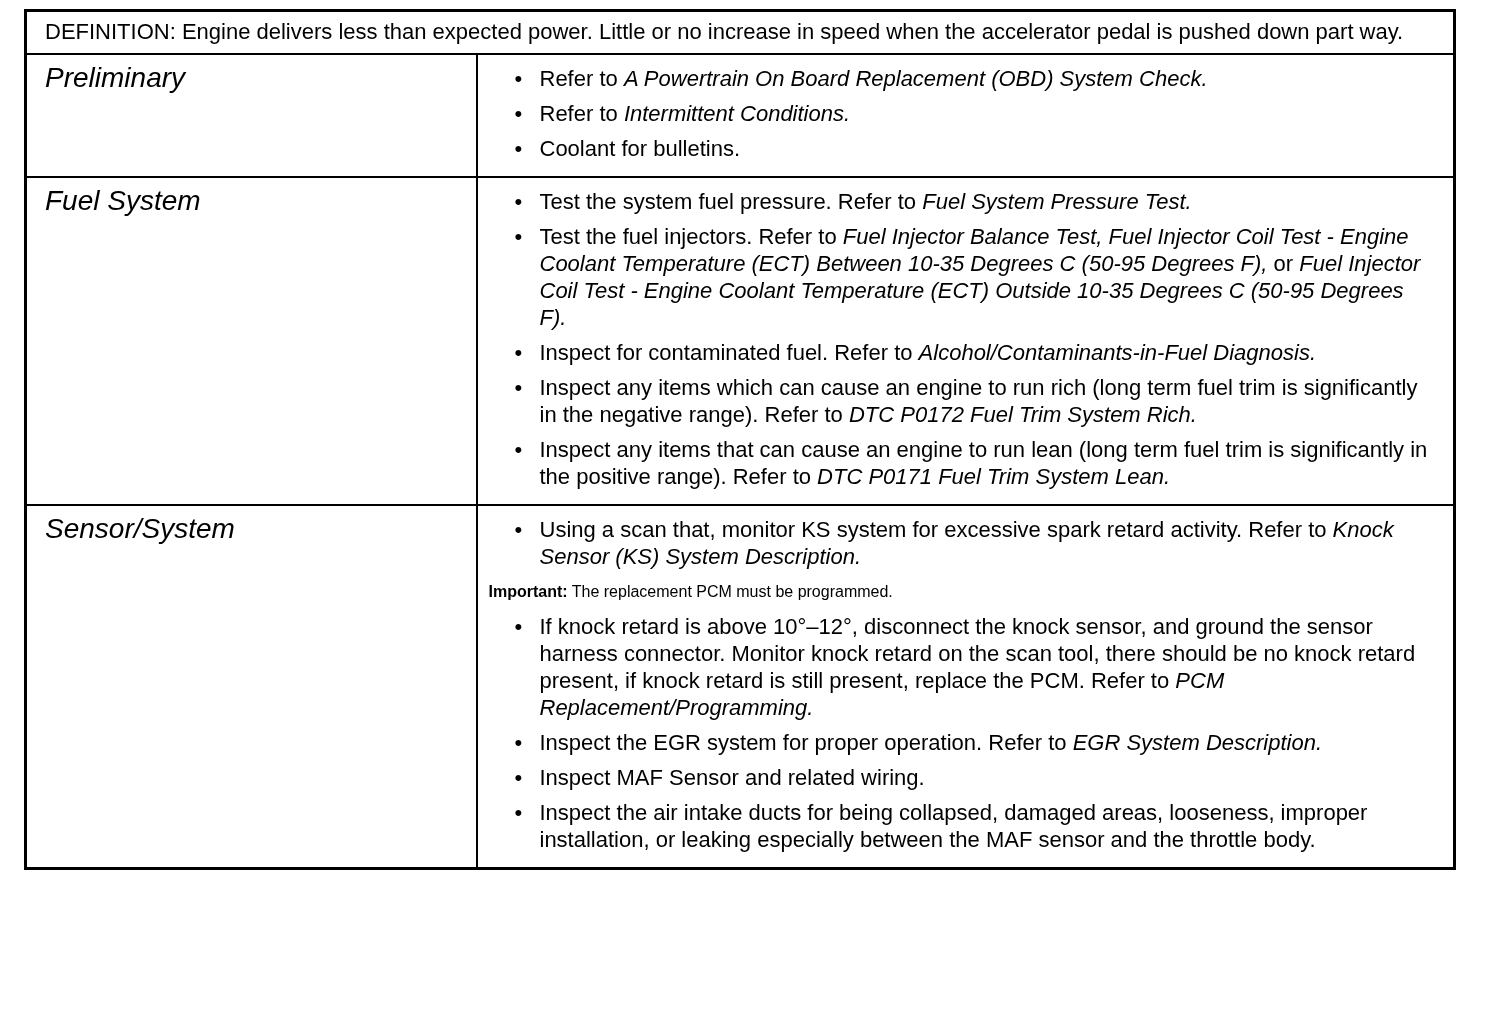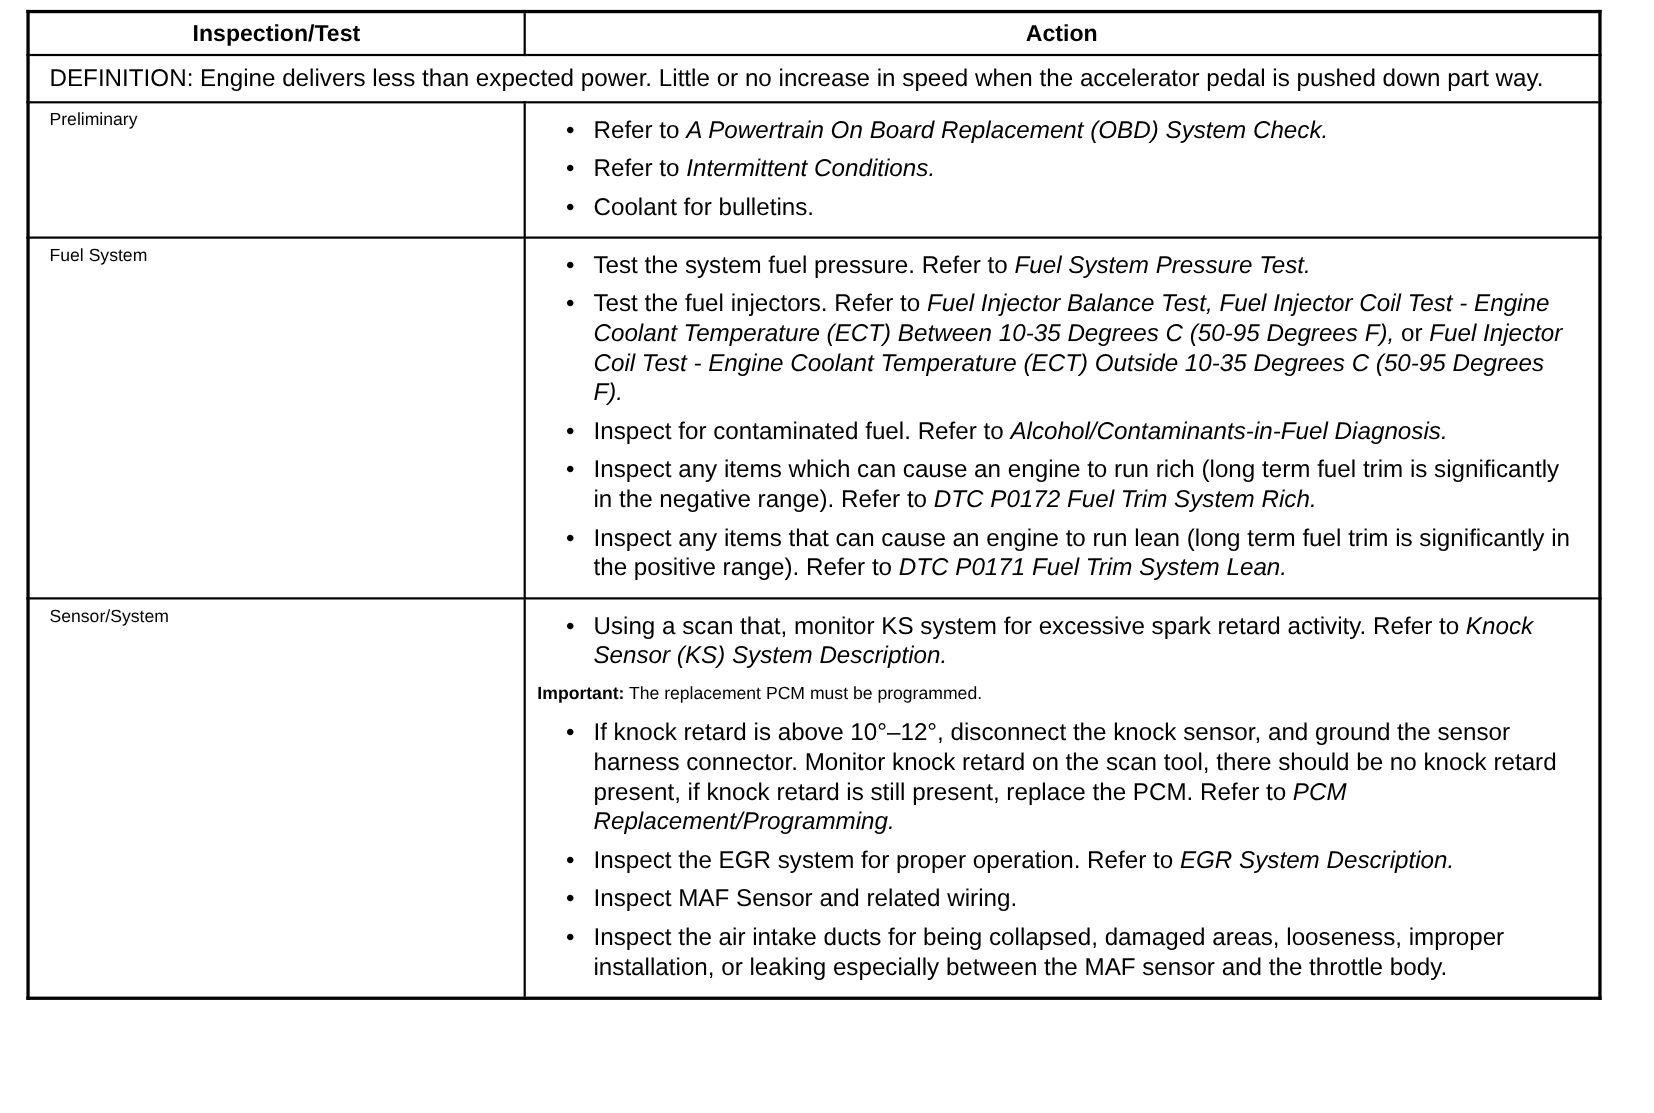--- a/index.html
+++ b/index.html
@@ -5,42 +5,38 @@
   html, body { margin: 0; padding: 0; background: #ffffff; }
   body { width: 1504px; height: 1012px; position: relative; overflow: hidden;
          font-family: "Liberation Sans", "DejaVu Sans", sans-serif; color: #000; }
   table.diag { position: absolute; left: 24px; top: 9px; width: 1429px;
                border-collapse: collapse; border: 3px solid #000; table-layout: fixed; }
   table.diag td, table.diag th { border: 2px solid #000; vertical-align: top; padding: 0; }
   col.c1 { width: 451px; }
   col.c2 { width: 978px; }
   th { font-size: 21px; font-weight: bold; text-align: center; height: 37px; vertical-align: middle !important; }
   td.def { font-size: 22px; line-height: 27px; padding: 6px 12px 8px 18px !important; }
-  td.label { font-size: 16px; padding: 7px 0 0 18px !important; }
+  td.label { font-size: 28px; padding: 7px 0 0 18px !important; font-style: italic; }
   td.actions { padding: 4px 20px 6px 12px !important; }
   ul.bl { list-style: none; margin: 0; padding: 0; }
   ul.bl li { position: relative; padding-left: 50px; font-size: 22px; line-height: 27px; margin: 6px 0 8px 0; }
   ul.bl li::before { content: "\2022"; position: absolute; left: 25px; top: 0; }
   .ref { font-style: italic; }
   .note { font-size: 16px; line-height: 27px; margin: 0 0 8px -1px; }
   .note b { font-weight: bold; }
 </style>
 </head>
 <body>
 
 <table class="diag">
   <colgroup>
       <col class="c1">
       <col class="c2">
     </colgroup>
   <tbody>
-      <tr>
-    <th>Inspection/Test</th>
-    <th>Action</th>
-  </tr>
   <tr>
     <td colspan="2" class="def">DEFINITION: Engine delivers less than expected power. Little or no increase in speed when the accelerator pedal is pushed down part way.</td>
   </tr>
 
   <tr>
     <td class="label">Preliminary</td>
     <td class="actions">
       <ul class="bl">
         <li><span>Refer to </span><span class="ref">A Powertrain On Board Replacement (OBD) System Check.</span></li>
         <li><span>Refer to </span><span class="ref">Intermittent Conditions.</span></li>

